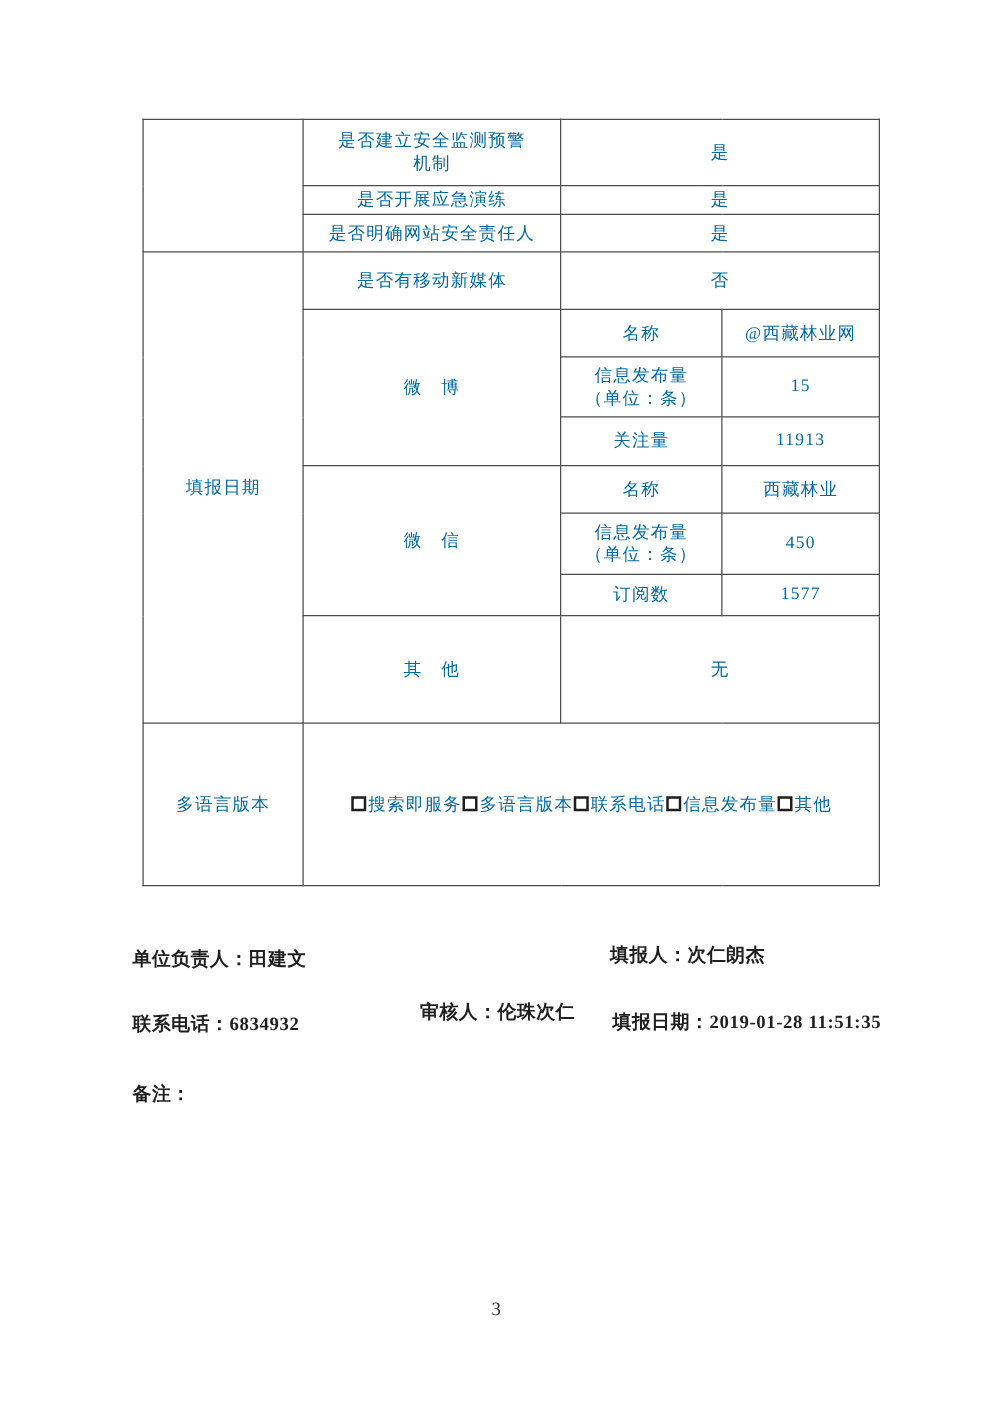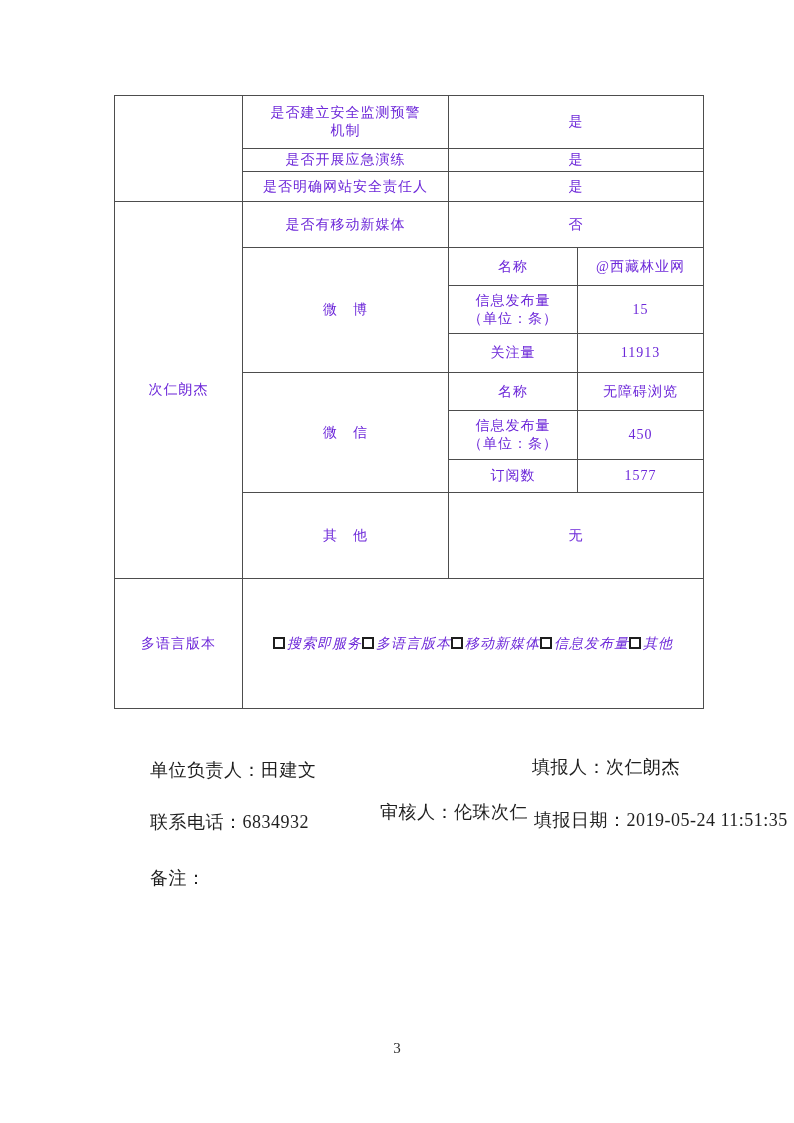--- a/index.html
+++ b/index.html
@@ -16,21 +16,21 @@
     overflow: hidden;
   }
   
   table.report {
     position: absolute;
     left: 114px; top: 95px;
     width: 589px;
     border-collapse: collapse;
     table-layout: fixed;
     font-size: 14px;
-    color: #6d28d9;
+    color: #0369a1;
   }
   table.report td {
     border: 1px solid #4d4d4d;
     text-align: center;
     vertical-align: middle;
     padding: 2px 4px;
     letter-spacing: 1px;
   }
   .kcell .inner { display: inline-block; text-align: center; }
   .line:empty { display: none; }
@@ -38,30 +38,29 @@
   
   .optrow { white-space: nowrap; letter-spacing: 1px; }
   .cb {
     display: inline-block;
     width: 12px; height: 12px;
     border: 2px solid #1e1e1e;
     background: #ffffff;
     vertical-align: -1px;
     margin-right: 2px;
   }
-  .opt { margin: 0; font-style: italic; }
+  .opt { margin: 0; }
   
   .footer-item {
     position: absolute;
-    font-size: 18px;
-    font-weight: normal;
+    font-size: 15px;
+    font-weight: bold;
     color: #1f1f1f;
     letter-spacing: 0.5px;
     white-space: nowrap;
-    margin-left: 44px;
   }
   .pagenum {
     position: absolute;
     left: 0; right: 0;
     top: 1040px;
     text-align: center;
     font-size: 15px;
     color: #2e2e2e;
     font-weight: normal;
   }
@@ -90,21 +89,21 @@
     <tr style="height:18px">
       <td>是否开展应急演练</td>
       <td colspan="2">是</td>
     </tr>
     <tr style="height:30px">
       <td>是否明确网站安全责任人</td>
       <td colspan="2">是</td>
     </tr>
 
     <tr style="height:46px">
-      <td rowspan="8">次仁朗杰</td>
+      <td rowspan="8">填报日期</td>
       <td>是否有移动新媒体</td>
       <td colspan="2">否</td>
     </tr>
     <tr style="height:38px">
       <td rowspan="3">微　博</td>
       <td class="kcell">
         <span class="inner"><div class="line">名称</div></span>
       </td>
       <td>@西藏林业网</td>
     </tr>
@@ -118,21 +117,21 @@
       <td class="kcell">
         <span class="inner"><div class="line">关注量</div></span>
       </td>
       <td>11913</td>
     </tr>
     <tr style="height:38px">
       <td rowspan="3">微　信</td>
       <td class="kcell">
         <span class="inner"><div class="line">名称</div></span>
       </td>
-      <td>无障碍浏览</td>
+      <td>西藏林业</td>
     </tr>
     <tr style="height:49px">
       <td class="kcell">
         <span class="inner"><div class="line">信息发布量</div><div class="line">（单位：条）</div></span>
       </td>
       <td>450</td>
     </tr>
     <tr style="height:33px">
       <td class="kcell">
         <span class="inner"><div class="line">订阅数</div></span>
@@ -140,29 +139,29 @@
       <td>1577</td>
     </tr>
     <tr style="height:86px">
       <td>其　他</td>
       <td colspan="2">无</td>
     </tr>
 
     <tr style="height:130px">
       <td>多语言版本</td>
       <td colspan="3">
-        <span class="optrow"><span class="opt"><span class="cb"></span><span>搜索即服务</span></span><span class="opt"><span class="cb"></span><span>多语言版本</span></span><span class="opt"><span class="cb"></span><span>移动新媒体</span></span><span class="opt"><span class="cb"></span><span>信息发布量</span></span><span class="opt"><span class="cb"></span><span>其他</span></span></span>
+        <span class="optrow"><span class="opt"><span class="cb"></span><span>搜索即服务</span></span><span class="opt"><span class="cb"></span><span>多语言版本</span></span><span class="opt"><span class="cb"></span><span>联系电话</span></span><span class="opt"><span class="cb"></span><span>信息发布量</span></span><span class="opt"><span class="cb"></span><span>其他</span></span></span>
       </td>
     </tr>
   </tbody>
     </table>
 
   <div class="footer-item" style="left:106px; top:758px">单位负责人：田建文</div>
   <div class="footer-item" style="left:336px; top:800px">审核人：伦珠次仁</div>
   <div class="footer-item" style="left:488px; top:755px">填报人：次仁朗杰</div>
 
   <div class="footer-item" style="left:106px; top:810px">联系电话：6834932</div>
-  <div class="footer-item" style="left:490px; top:808px">填报日期：2019-05-24 11:51:35</div>
+  <div class="footer-item" style="left:490px; top:808px">填报日期：2019-01-28 11:51:35</div>
 
   <div class="footer-item" style="left:106px; top:866px">备注：</div>
 
   <div class="pagenum">3</div>
 </div>
 
 </body></html>

